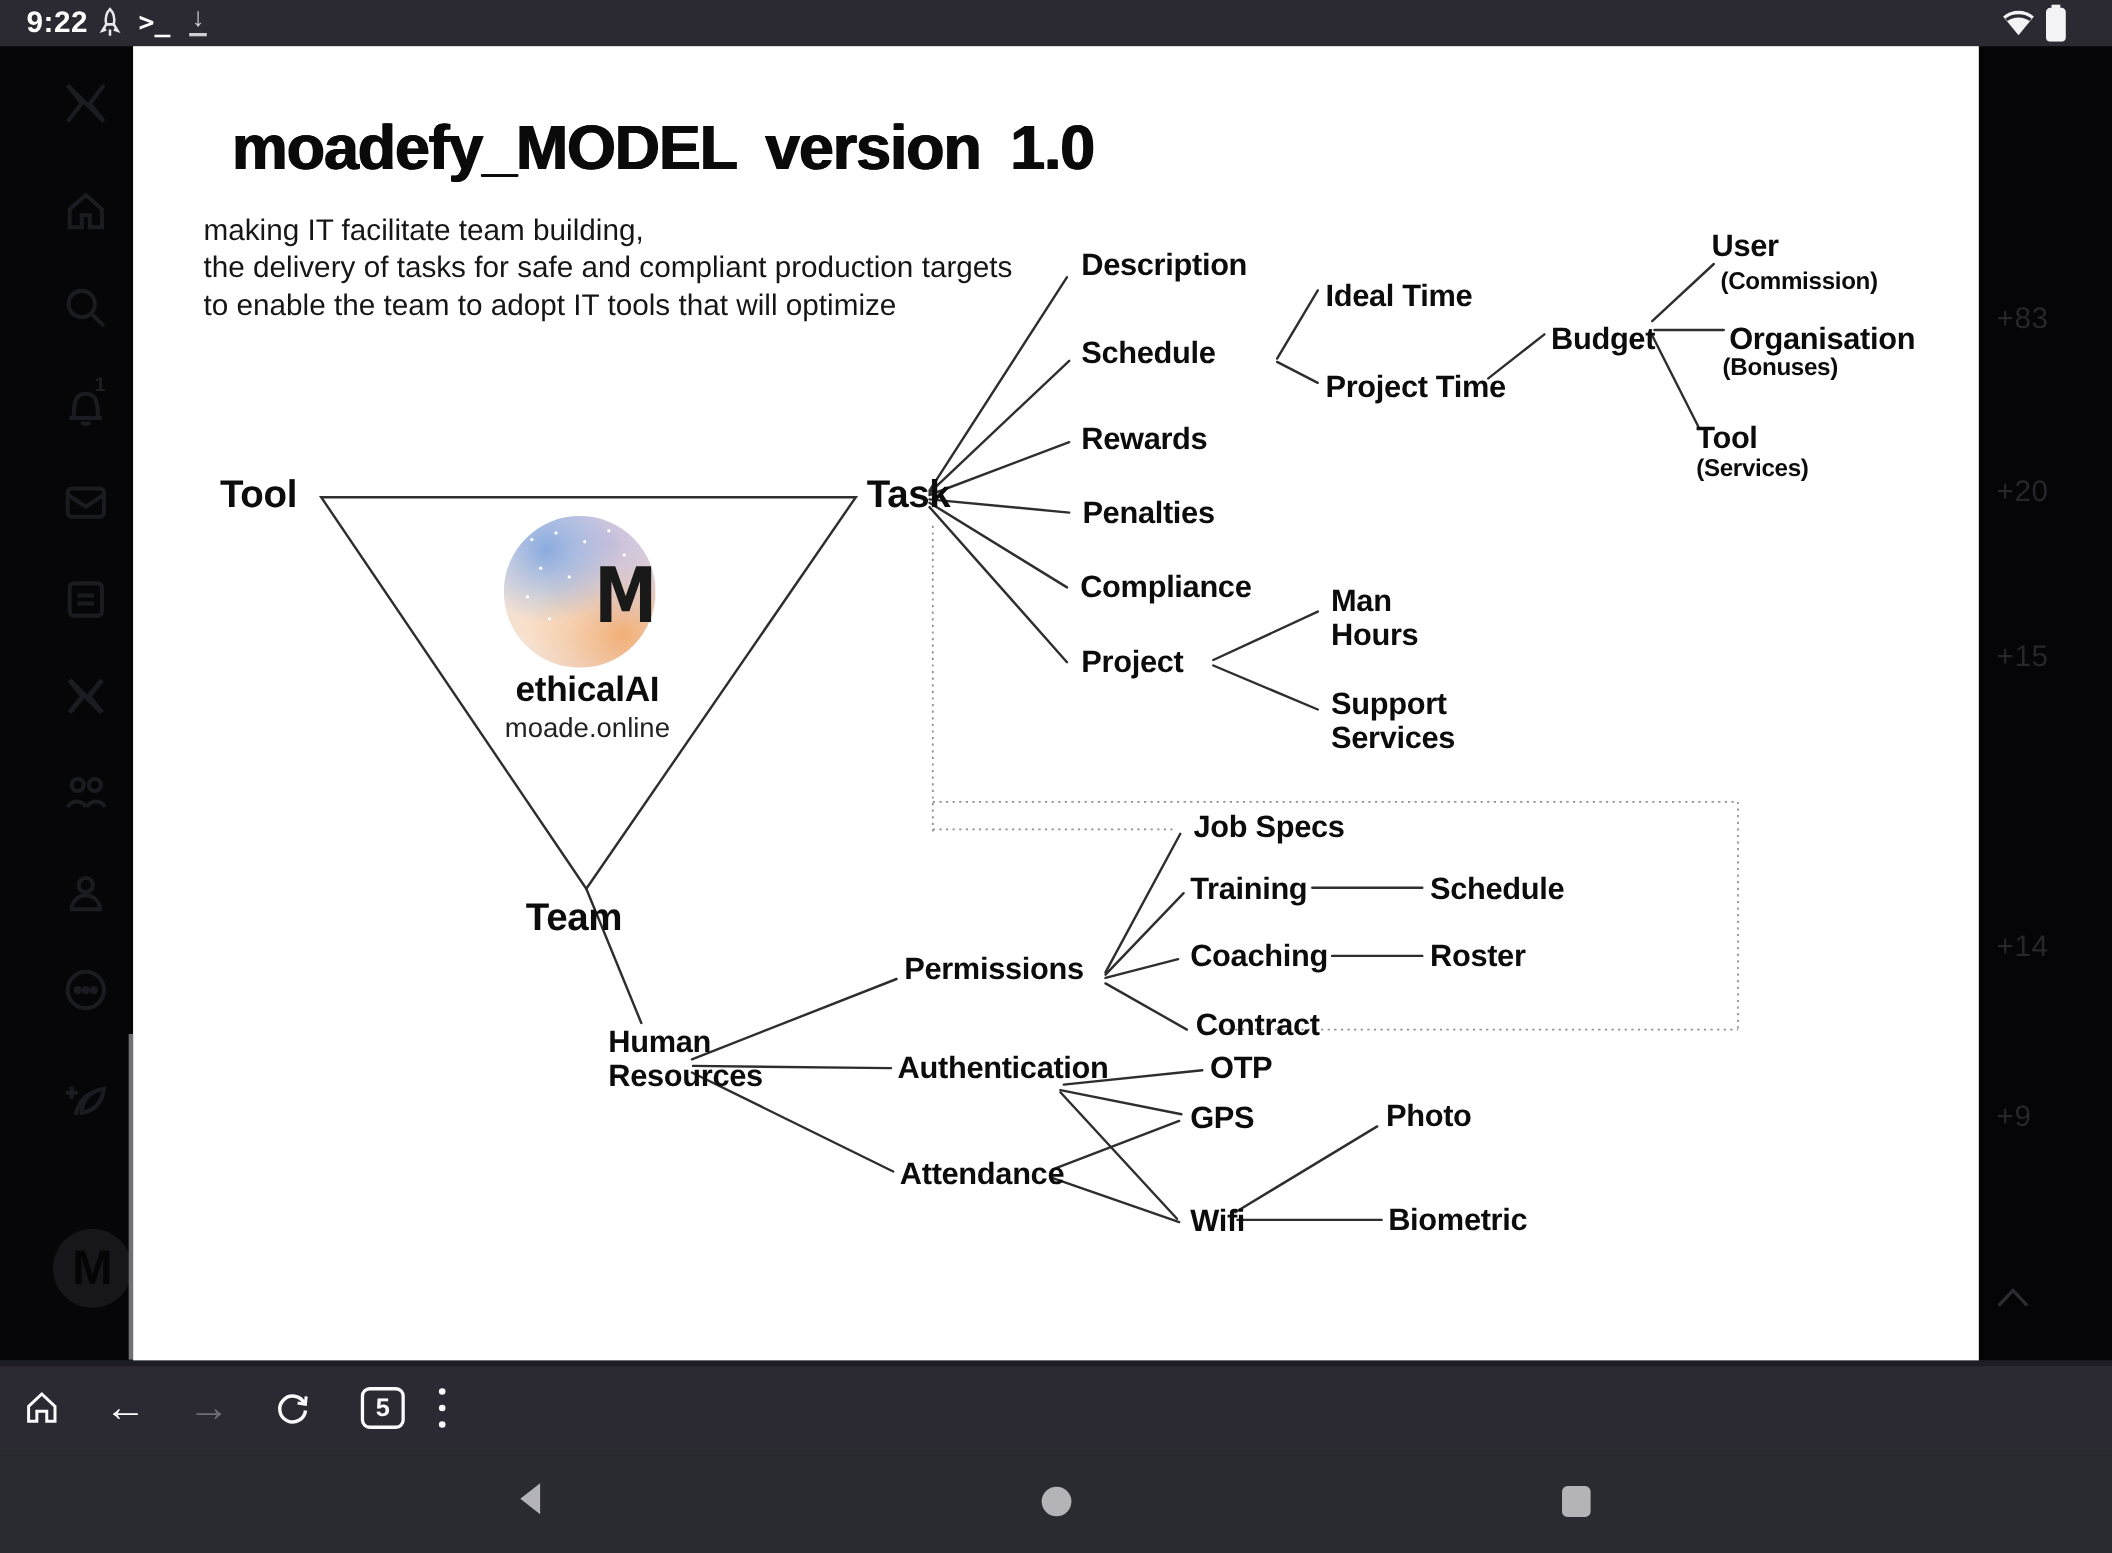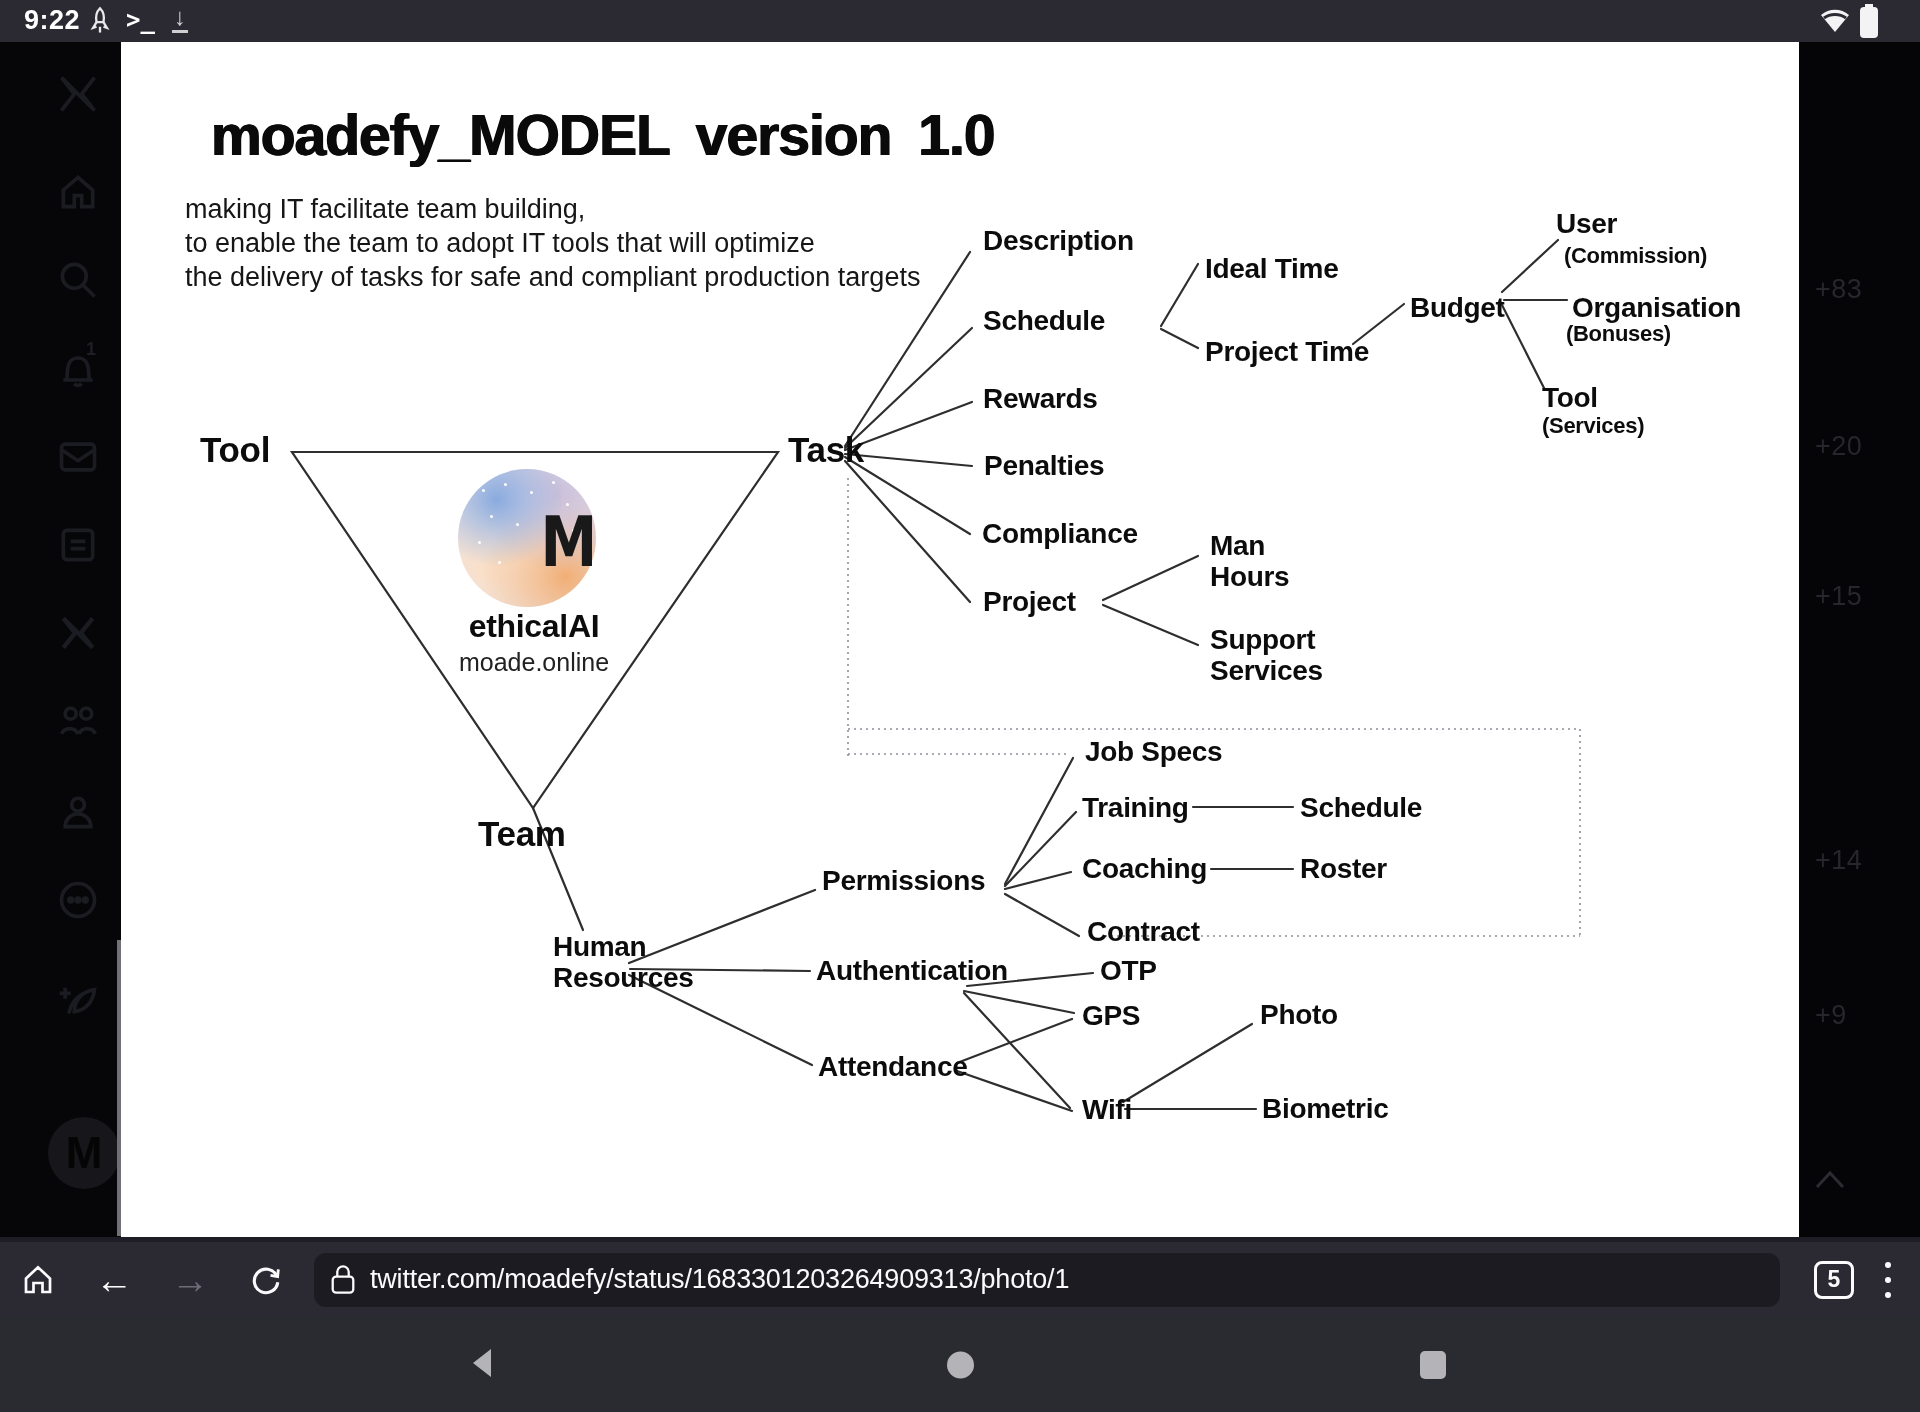--- a/index.html
+++ b/index.html
@@ -231,22 +231,22 @@
           <path d="M727 687 L1459 687"></path>
           <path d="M727 712 L949 712"></path>
           <path d="M1459 687 L1459 894"></path>
           <path d="M984 894 L1459 894"></path>
         </g>
       </svg>
 
       <div class="dg-title">moadefy_MODEL version 1.0</div>
       <div class="dg-sub">
         <div>making IT facilitate team building,</div>
+        <div>the delivery of tasks for safe and compliant production targets</div>
         <div>to enable the team to adopt IT tools that will optimize</div>
-        <div>the delivery of tasks for safe and compliant production targets</div>
       </div>
 
       <div class="moon">
         <span class="moon-m">M</span>
       </div>
       <div class="brand">ethicalAI</div>
       <div class="site">moade.online</div>
 
       <div class="nd big" style="left:79px;top:389px">Tool</div>
       <div class="nd big" style="left:667px;top:389px">Task</div>
@@ -311,29 +311,20 @@
         </svg>
     </span>
     <span class="ub-ic arrow" style="width:76px">←</span>
     <span class="ub-ic arrow fwd" style="width:76px">→</span>
     <span class="ub-ic" style="width:76px">
       <svg width="34" height="34" viewBox="0 0 24 24" fill="none" stroke="#fbfbfe" stroke-width="2.2">
           <path d="M19.5 9 A 8.3 8.3 0 1 0 20.3 13.6"></path>
           <path d="M20.7 4.5 L20.2 9.6 L15.2 8.8" stroke-width="2"></path>
         </svg>
     </span>
-    <div class="ub-input">
-      <span style="margin-right:14px;display:flex">
-        <svg width="26" height="32" viewBox="0 0 22 28" fill="none" stroke="#fbfbfe" stroke-width="2">
-            <rect x="2" y="11" width="18" height="14" rx="3"></rect>
-            <path d="M6 11 L6 7 a5 5 0 0 1 10 0 L16 11"></path>
-          </svg>
-      </span>
-      <span class="url-text">twitter.com/moadefy/status/1683301203264909313/photo/1</span>
-    </div>
     <span class="tabbox">5</span>
     <span class="dots">
         <i></i>
         <i></i>
         <i></i>
       </span>
   </div>
 
   <div class="navbar">
     <span class="nv" style="left:470px">

